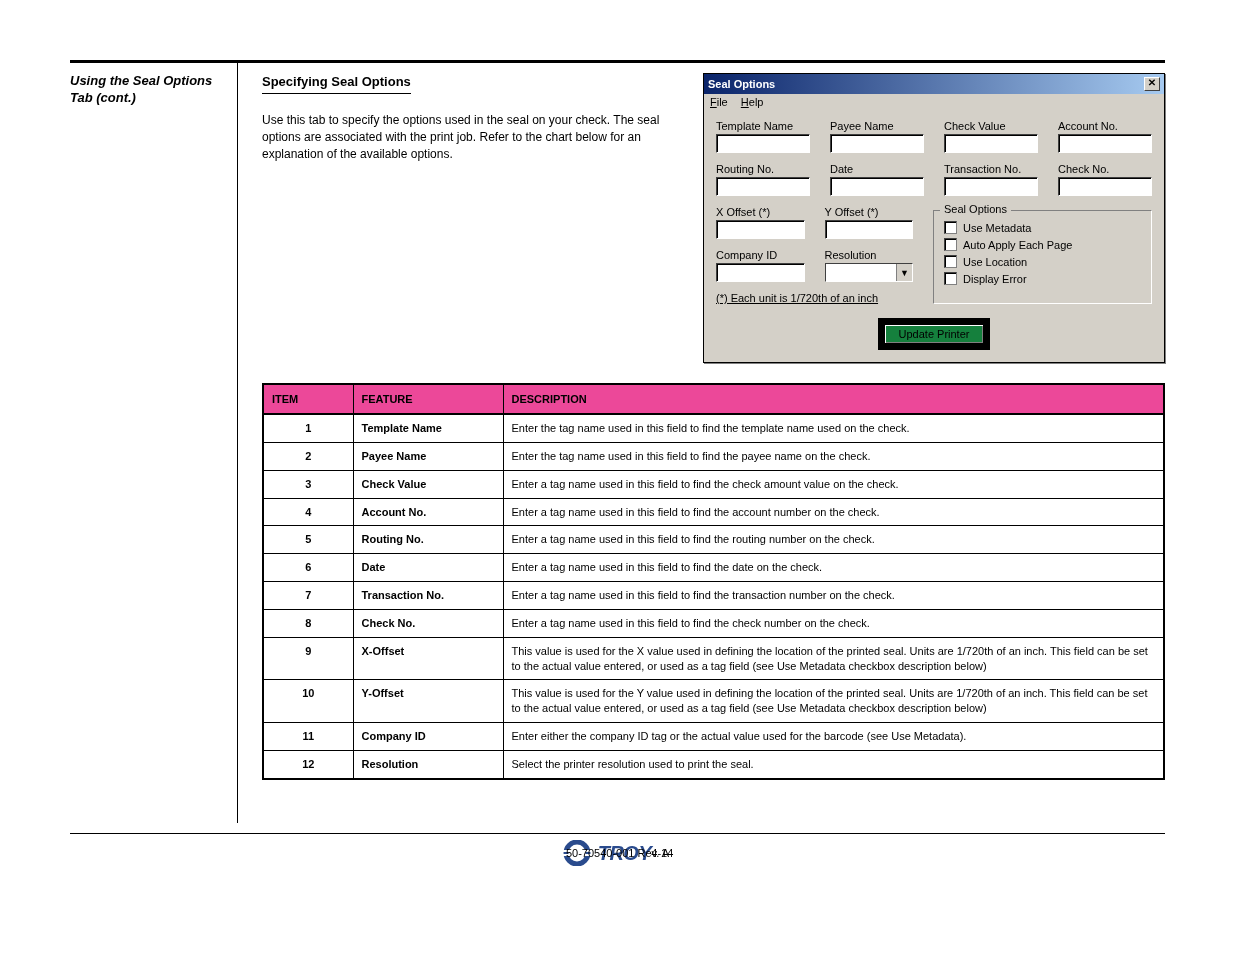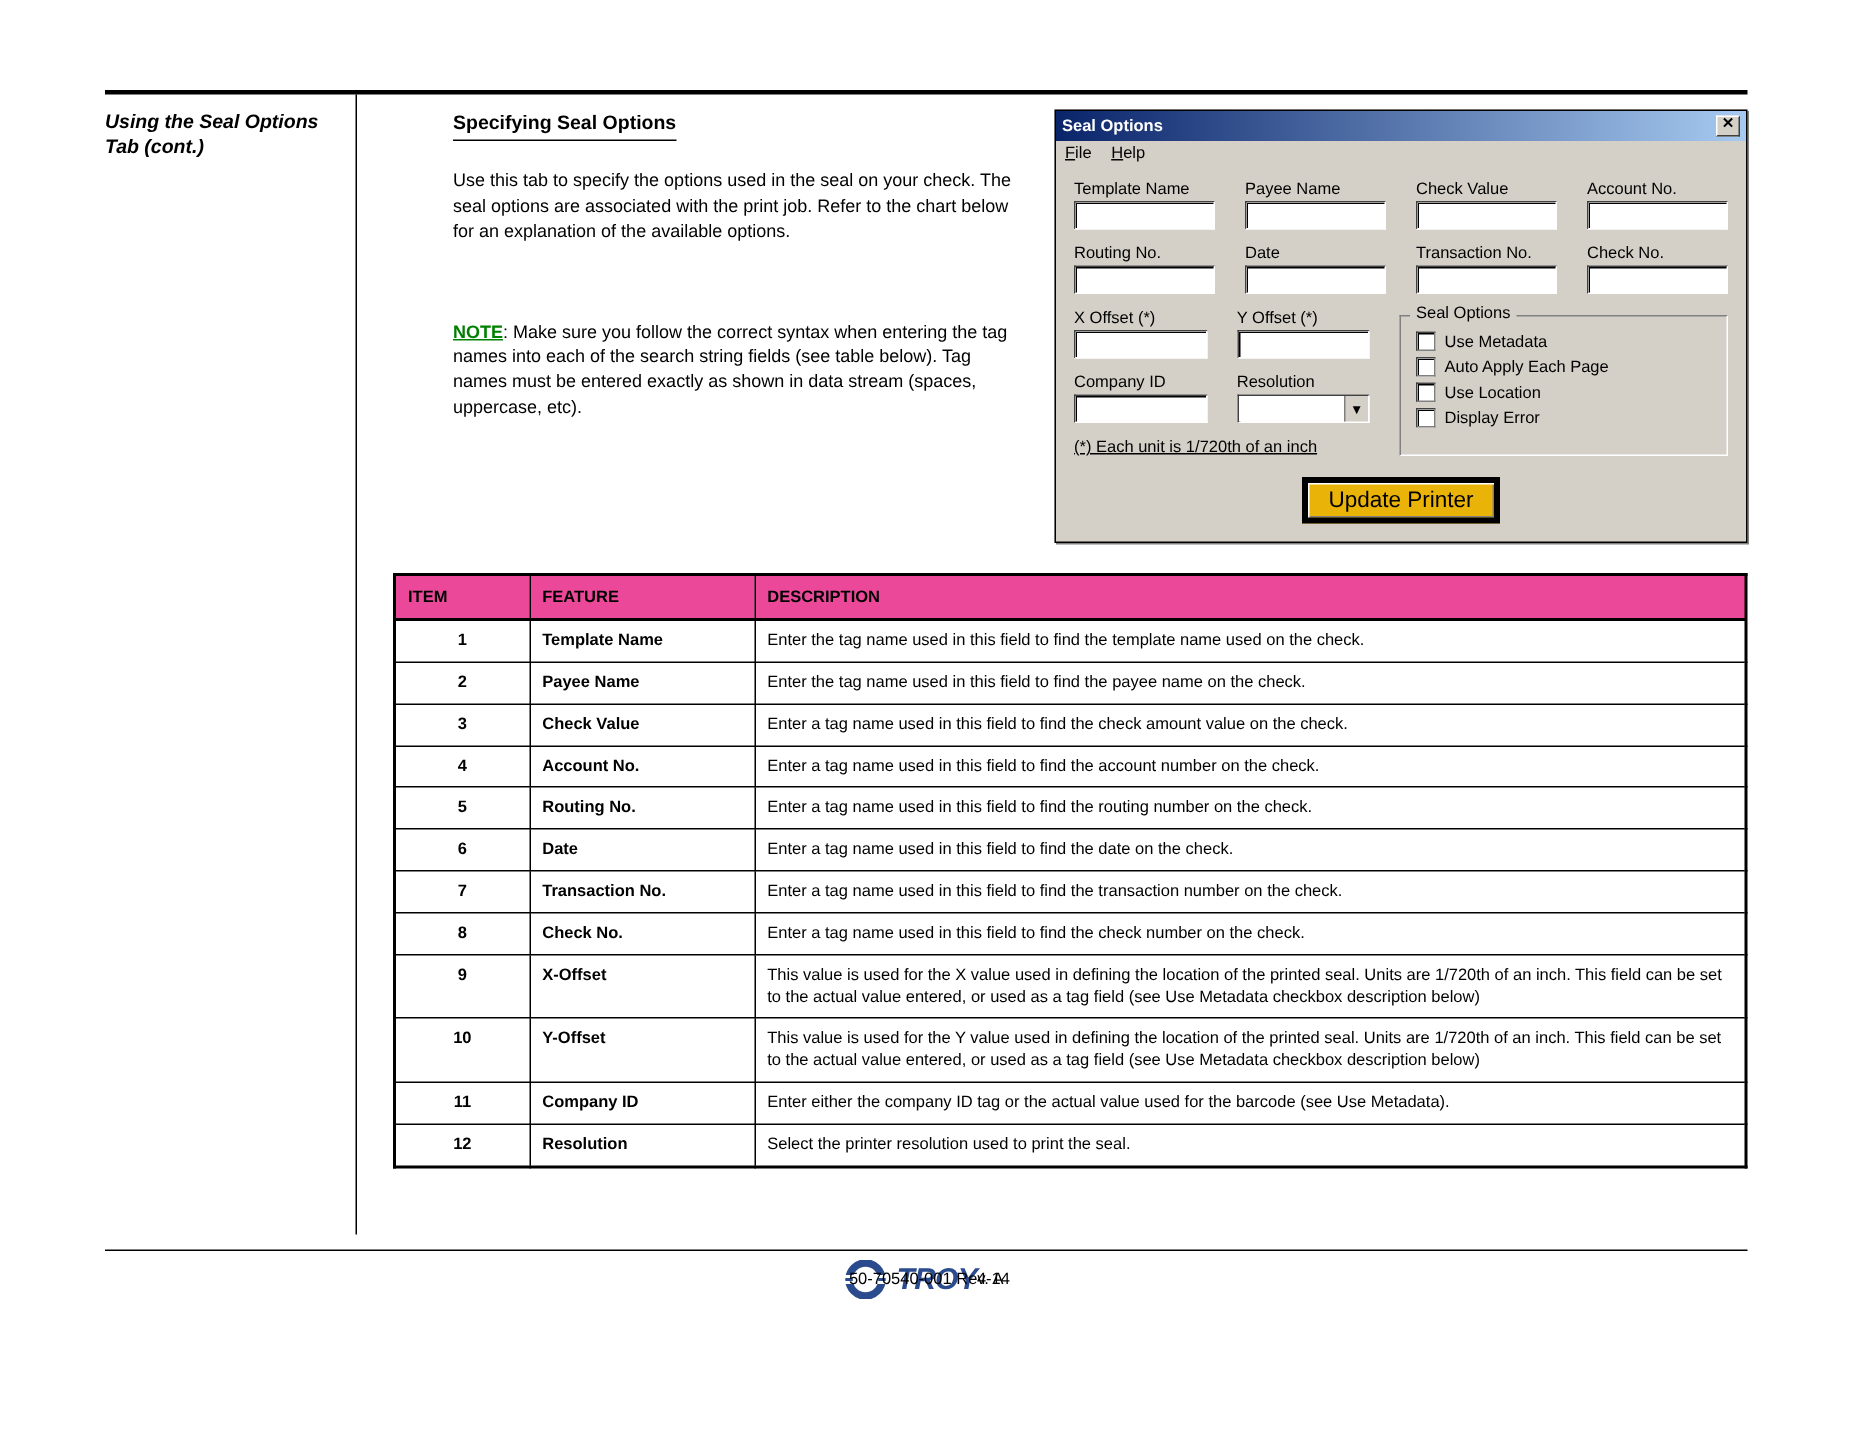--- a/index.html
+++ b/index.html
@@ -21,21 +21,20 @@
     width: 168px;
     border-right: 1px solid #000;
     min-height: 760px;
     padding-top: 10px;
   }
   .right-col { flex: 1; padding-top: 10px; }
   .upper-right {
     display: flex;
     gap: 20px;
     margin-bottom: 20px;
-    margin-left: 40px;
   }
   .blurb {
     flex: 1;
     font-size: 12px;
     line-height: 1.4;
   }
   .blurb h3 {
     font-size: 13px;
     font-weight: bold;
     border-bottom: 1px solid #000;
@@ -124,24 +123,24 @@
   .chk {
     width:13px; height:13px; background:#fff;
     border:1px solid #808080;
     border-top-color:#404040; border-left-color:#404040;
     box-shadow: inset 1px 1px 0 #000;
   }
   .hint { font-size: 11px; margin-top: 2px; text-decoration: underline; }
   .btn-row { text-align:center; margin-top:14px; }
   .btn {
     display:inline-block; padding: 3px 14px;
-    background:#eab308;
-    border:4px solid #000000;
+    background:#15803d;
+    border:7px solid #000000;
     box-shadow: inset 1px 1px 0 #fff, inset -1px -1px 0 #808080;
-    font-size:15px; cursor:pointer;
+    font-size:11px; cursor:pointer;
   }
 
   
   .doc-table {
     width: 100%;
     border-collapse: collapse;
     border: 2px solid #000;
     font-size: 11px;
   }
   .doc-table th {
@@ -186,23 +185,20 @@
 
     <div class="left-col">
       <div style="font-size:13px;font-weight:bold;font-style:italic;line-height:1.3;">Using the Seal Options Tab (cont.)</div>
     </div>
 
     <div class="right-col">
       <div class="upper-right">
         <div class="blurb">
           <h3>Specifying Seal Options</h3>
           <p style="margin-top:8px;">Use this tab to specify the options used in the seal on your check. The seal options are associated with the print job. Refer to the chart below for an explanation of the available options.</p>
-          <p style="margin-top:50px;">
-            <span class="note-label">NOTE</span><span>: Make sure you follow the correct syntax when entering the tag names into each of the search string fields (see table below). Tag names must be entered exactly as shown in data stream (spaces, uppercase, etc).</span>
-          </p>
         </div>
 
         <div class="dialog">
           <div class="titlebar">
             <span>Seal Options</span>
             <span class="close-btn">✕</span>
           </div>
           <div class="menubar">
             <span><u>F</u>ile</span>
             <span><u>H</u>elp</span>

